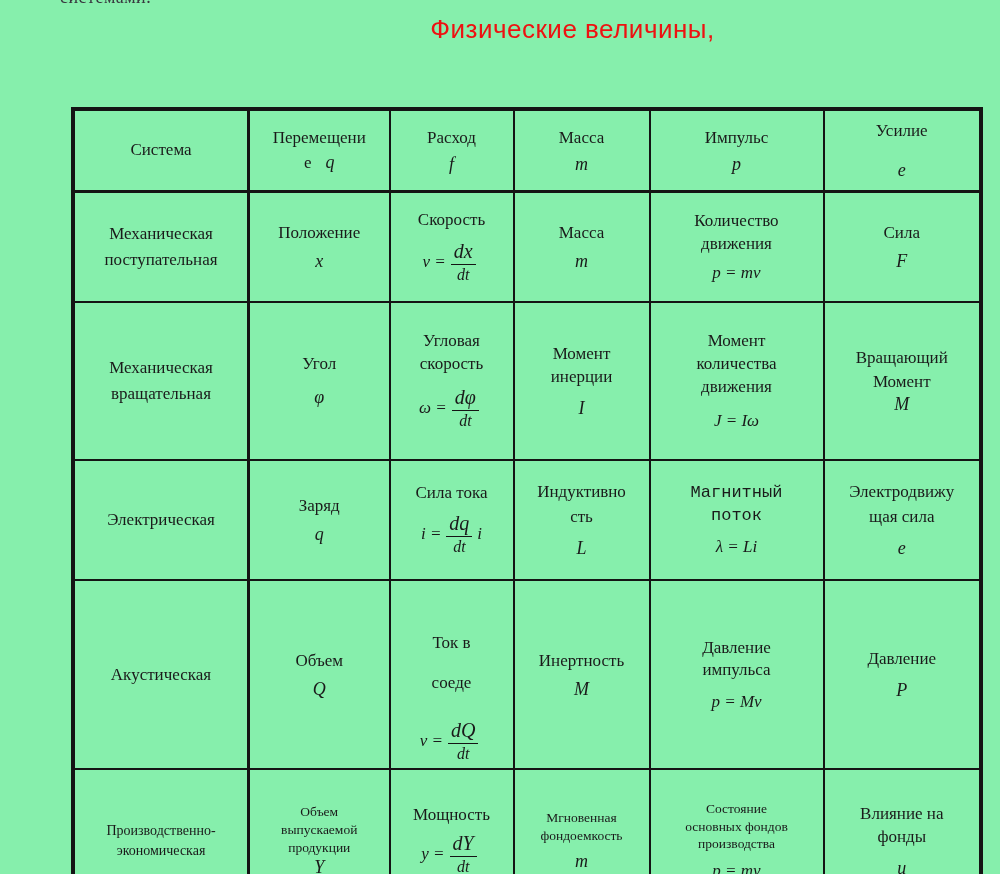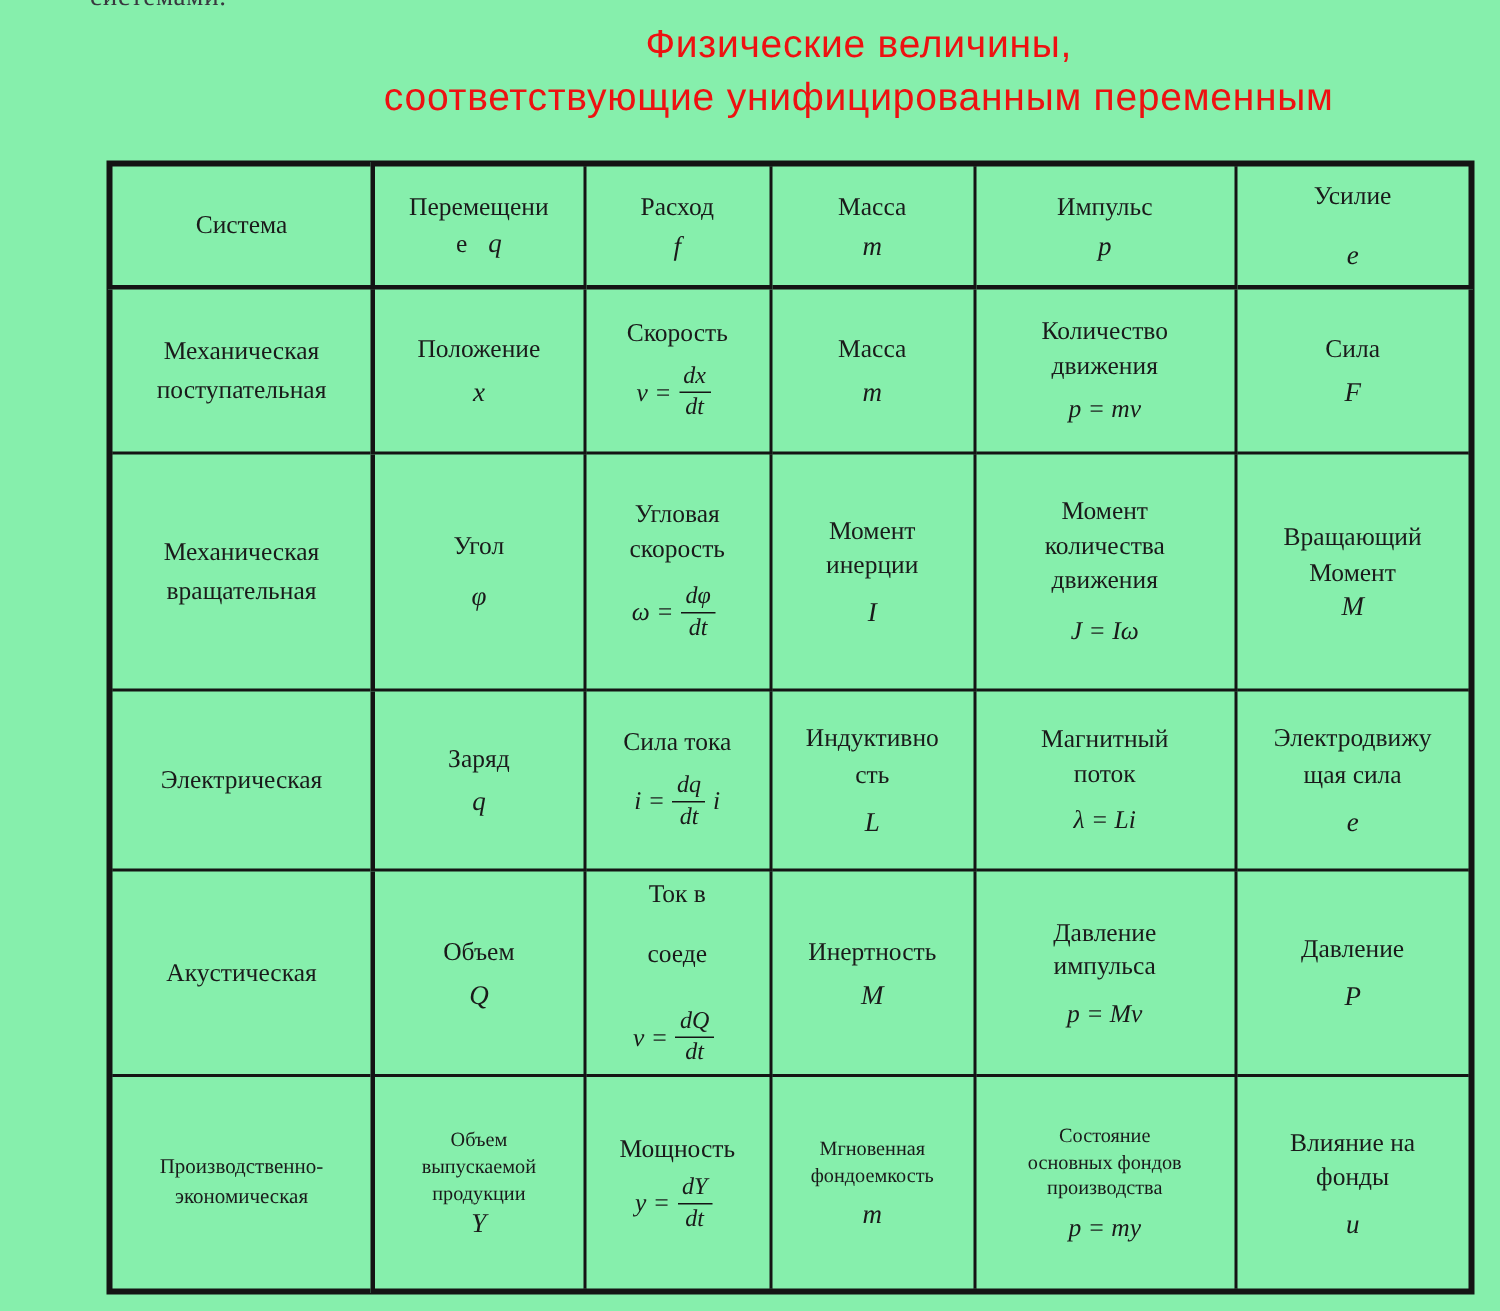--- a/index.html
+++ b/index.html
@@ -24,36 +24,35 @@
   .cellwrap{display:flex;flex-direction:column;align-items:center;justify-content:center;gap:7px;}
   .nm{margin:0;font-size:17px;line-height:1.35;}
   .nm.small{font-size:13.5px;line-height:1.3;}
   .sysname{font-size:17px;line-height:1.5;}
   .sysname.small{font-size:14px;line-height:1.4;}
   .sym{font-style:italic;font-size:18px;line-height:1.1;}
   .hdrline2{display:flex;gap:14px;align-items:baseline;}
 
   .eq{font-style:italic;font-size:17px;display:flex;align-items:center;gap:5px;justify-content:center;}
   .frac{display:inline-block;text-align:center;}
-  .frac .num{display:block;border-bottom:1.5px solid #141414;padding:0 3px;font-size:16px;line-height:1.25;}
+  .frac .num{display:block;border-bottom:1.5px solid #141414;padding:0 3px;font-size:20px;line-height:1.25;}
   .frac .den{display:block;font-size:16px;line-height:1.25;}
 
-  .mw95{max-width:95px;}  .mw100{max-width:100px;} .mw105{max-width:105px;}
+  .mw95{max-width:95px;}  .mw100{max-width:100px;font-family:Liberation Mono, monospace;} .mw105{max-width:105px;}
   .mw110{max-width:110px;} .mw115{max-width:115px;} .mw130{max-width:130px;}
 </style>
 </head>
 <body>
 
 <div id="page">
 
   <div id="top-clip">системами.</div>
 
   <div id="title" style="color: rgb(238, 17, 17);">
     <div>Физические величины,</div>
-    <div>соответствующие унифицированным переменным</div>
   </div>
 
   <table id="tbl">
     <colgroup>
       <col style="width:175px">
         <col style="width:141px">
         <col style="width:124px">
       <col style="width:136px">
         <col style="width:174px">
         <col style="width:157px">
@@ -237,21 +236,21 @@
       <td class="syscol">
         <div class="sysname">Акустическая</div>
       </td>
       <td>
         <div class="cellwrap">
           <p class="nm">Объем</p>
           <i class="sym">Q</i>
         </div>
       </td>
       <td>
-        <div class="cellwrap" style="gap:18px;">
+        <div class="cellwrap" style="gap:18px;margin-top:47px;">
           <p class="nm">Ток в</p>
           <p class="nm">соеде</p>
           <div class="eq" style="margin-top:5px;">
             <span>v =</span>
             <span class="frac">
               <span class="num">dQ</span>
               <span class="den">dt</span>
             </span>
             <span></span>
           </div>

